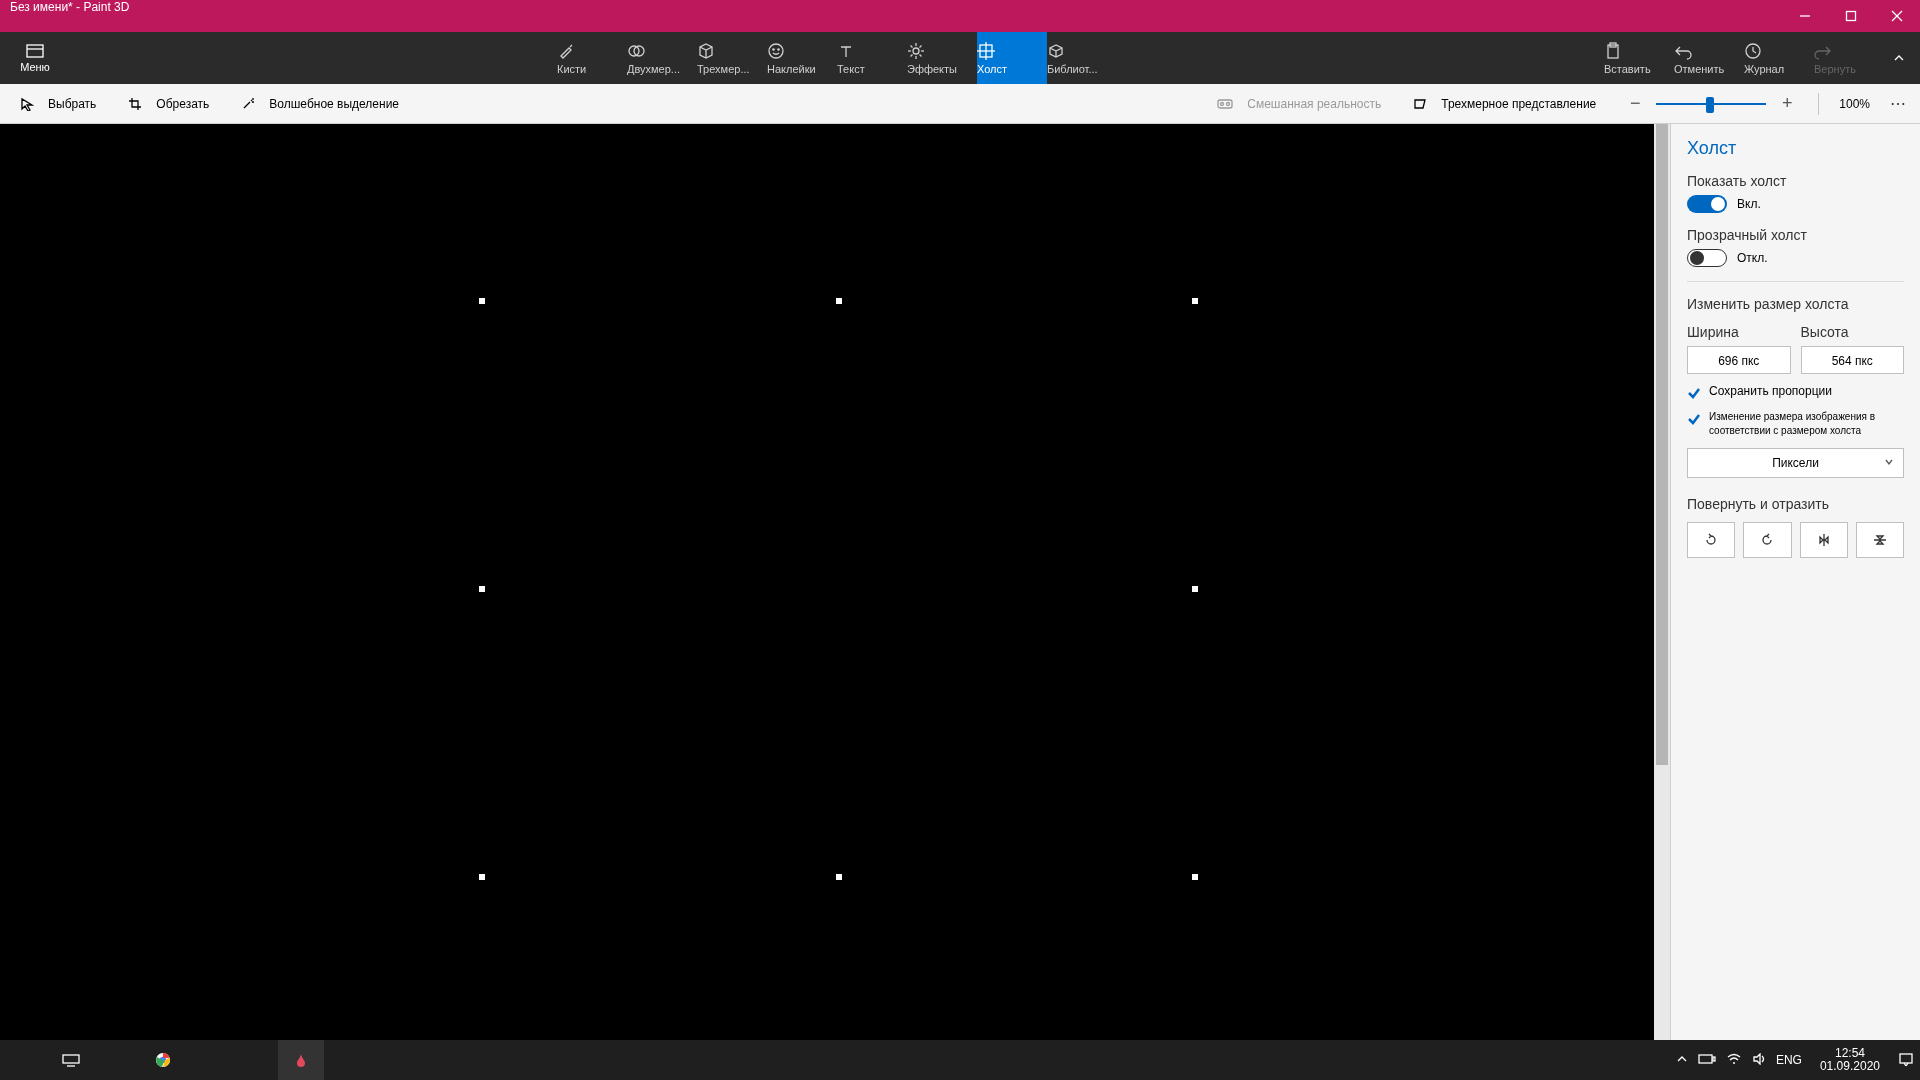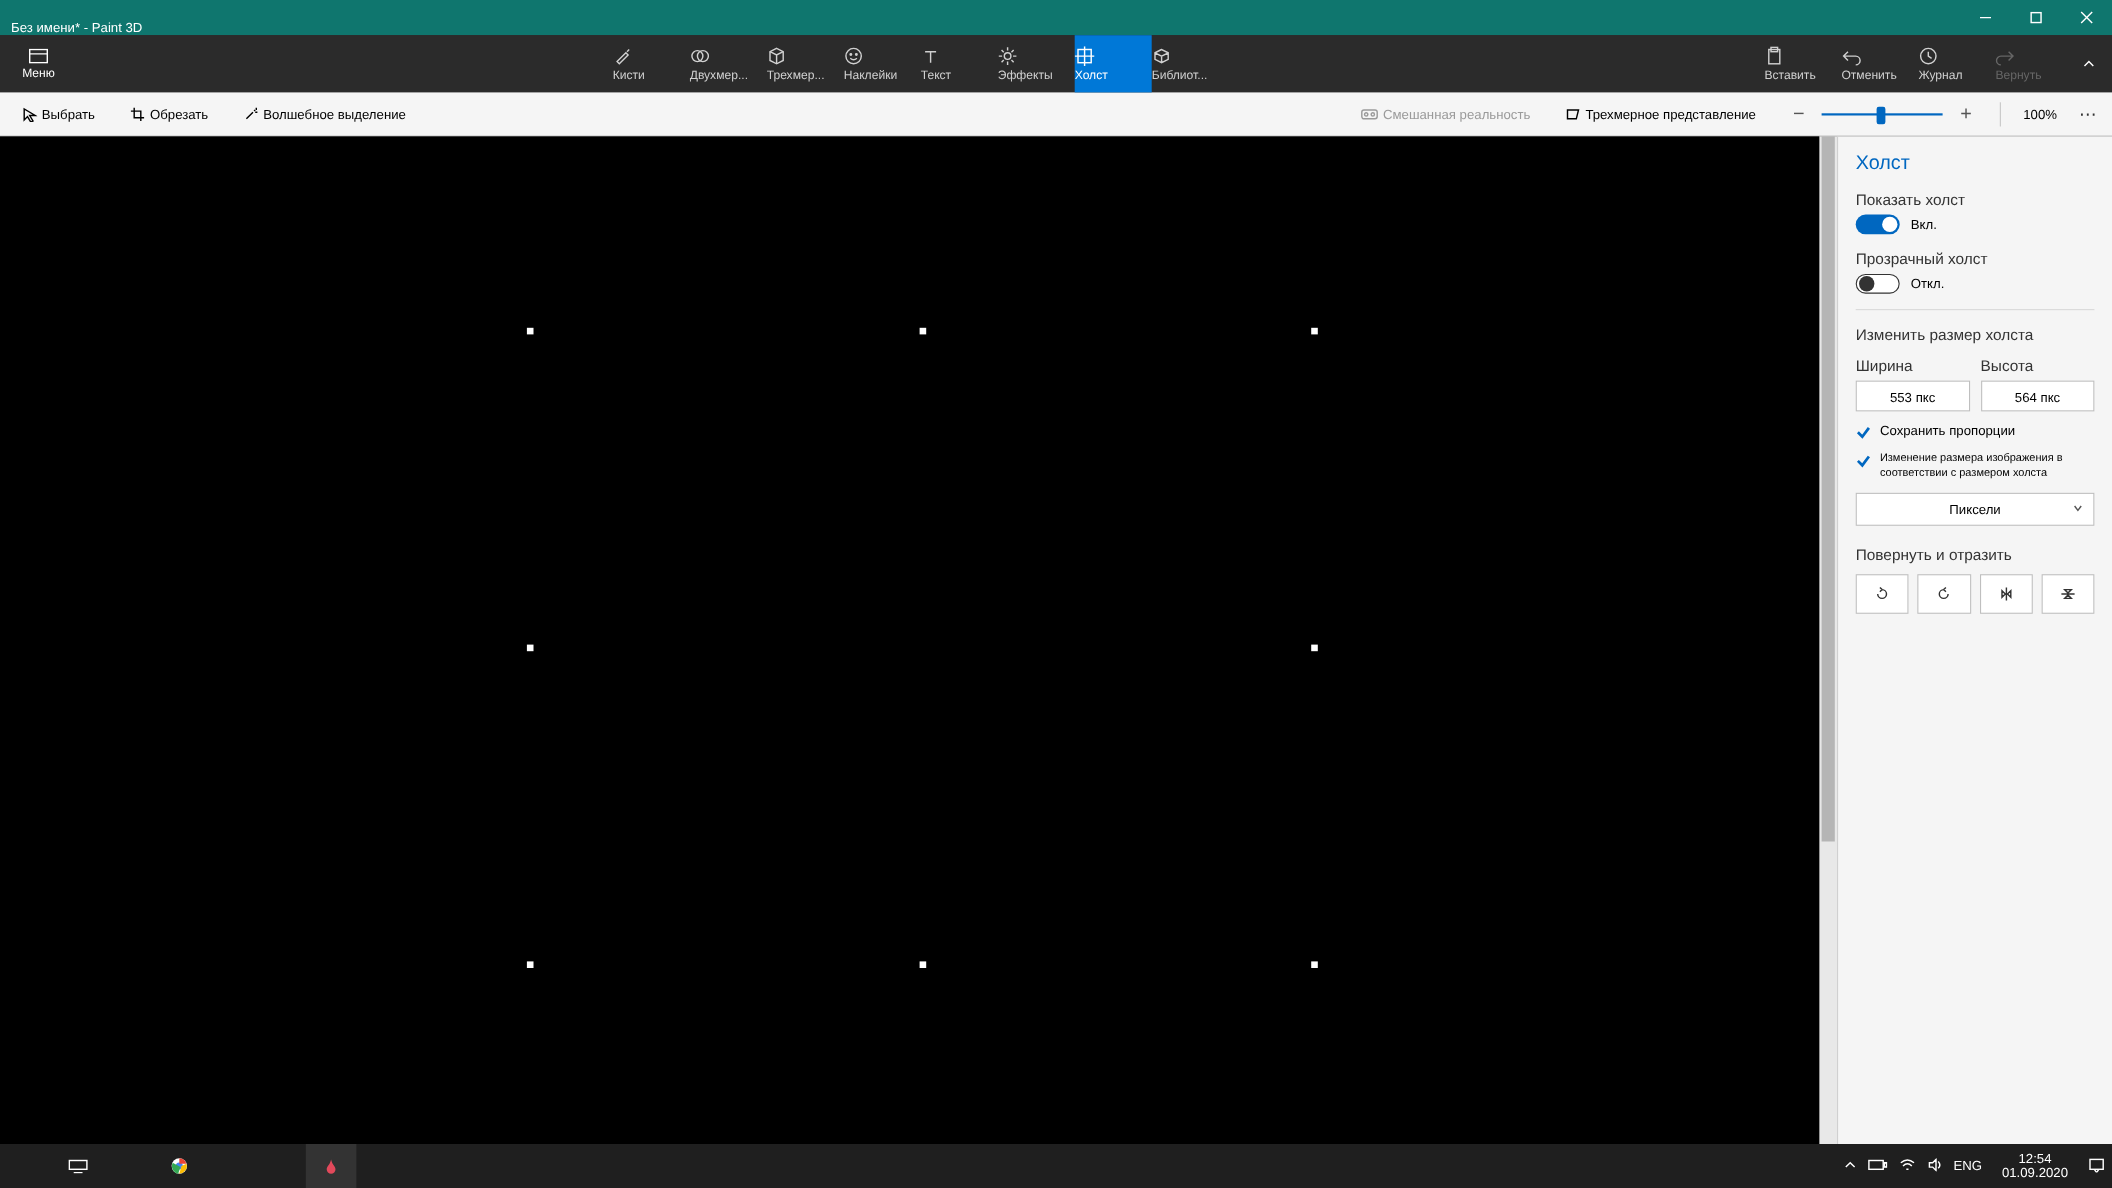--- a/index.html
+++ b/index.html
@@ -1,39 +1,39 @@
 <!DOCTYPE html>
 <html><head>
 <meta charset="utf-8">
 <style>
 *{margin:0;padding:0;box-sizing:border-box;font-family:"Segoe UI",Arial,sans-serif;font-size:12px;-webkit-user-select:none;user-select:none}
 html,body{width:1920px;height:1080px;overflow:hidden;background:#2b2b2b}
 
-.titlebar{height:32px;background:#0f766e;color:#fff;display:flex;align-items:flex-end}
+.titlebar{height:32px;background:#be185d;color:#fff;display:flex;align-items:flex-start}
 .titlebar .title{padding-left:10px;font-size:12px}
 .titlebar .winbtns{margin-left:auto;display:flex}
 .titlebar .winbtn{width:46px;height:32px;display:flex;align-items:center;justify-content:center;color:#fff}
 .titlebar .winbtn svg{stroke:#fff}
 
 .ribbon{height:52px;background:#2b2b2b;display:flex;align-items:stretch;color:#fff}
 .menu-btn{width:70px;display:flex;flex-direction:column;align-items:center;justify-content:center;gap:3px}
 .menu-btn svg{stroke:#fff}
 .menu-btn .lbl{font-size:11px}
 .ribbon-center{flex:1;display:flex;justify-content:center}
 .ribbon-tab{width:70px;display:flex;flex-direction:column;justify-content:center;gap:3px;color:#d0d0d0}
 .ribbon-tab.active{background:#0078d7;color:#fff}
 .ribbon-tab svg{stroke:currentColor}
 .ribbon-tab .lbl{font-size:11px;white-space:nowrap;overflow:hidden;max-width:66px;text-overflow:ellipsis}
 .ribbon-right{display:flex;margin-right:6px}
 .ribbon-right .ribbon-tab{width:70px}
 .ribbon-right .ribbon-tab.disabled{color:#666}
 .chev{width:30px;display:flex;align-items:center;justify-content:center}
 
 .subbar{height:40px;background:#f5f5f5;color:#000;display:flex;align-items:center;padding:0 6px;gap:4px;border-bottom:1px solid #d0d0d0}
-.subbtn{display:flex;align-items:center;gap:4px;padding:0 14px;height:40px}
+.subbtn{display:flex;align-items:center;gap:14px;padding:0 14px;height:40px}
 .subbtn svg{stroke:#000}
 .subbtn.disabled{color:#9a9a9a}
 .subbtn.disabled svg{stroke:#9a9a9a}
 .subbar .spacer{flex:1}
 .zoom{display:flex;align-items:center;gap:10px;padding:0 10px}
 .zoom .sign{width:22px;height:22px;display:flex;align-items:center;justify-content:center;color:#555;font-size:18px}
 .zoom .track{width:110px;height:2px;background:#0067c0;position:relative}
 .zoom .thumb{position:absolute;top:-6px;left:45%;width:8px;height:16px;background:#0067c0;border-radius:2px}
 .dots{width:30px;text-align:center;font-size:16px;letter-spacing:2px;color:#333}
 .sep{width:1px;height:22px;background:#c7c7c7;margin:0 6px}
@@ -287,21 +287,21 @@
         </div>
       <span>Откл.</span>
     </div>
 
     <hr>
 
     <div class="lblsm" style="margin-bottom:12px">Изменить размер холста</div>
     <div class="dim-row">
       <div class="dim-col">
         <div class="lblsm">Ширина</div>
-        <div class="numinput">553 пкс</div>
+        <div class="numinput">696 пкс</div>
       </div>
       <div class="dim-col">
         <div class="lblsm">Высота</div>
         <div class="numinput">564 пкс</div>
       </div>
     </div>
 
     <div class="check-row">
       <div class="check">
           <svg width="14" height="14">

